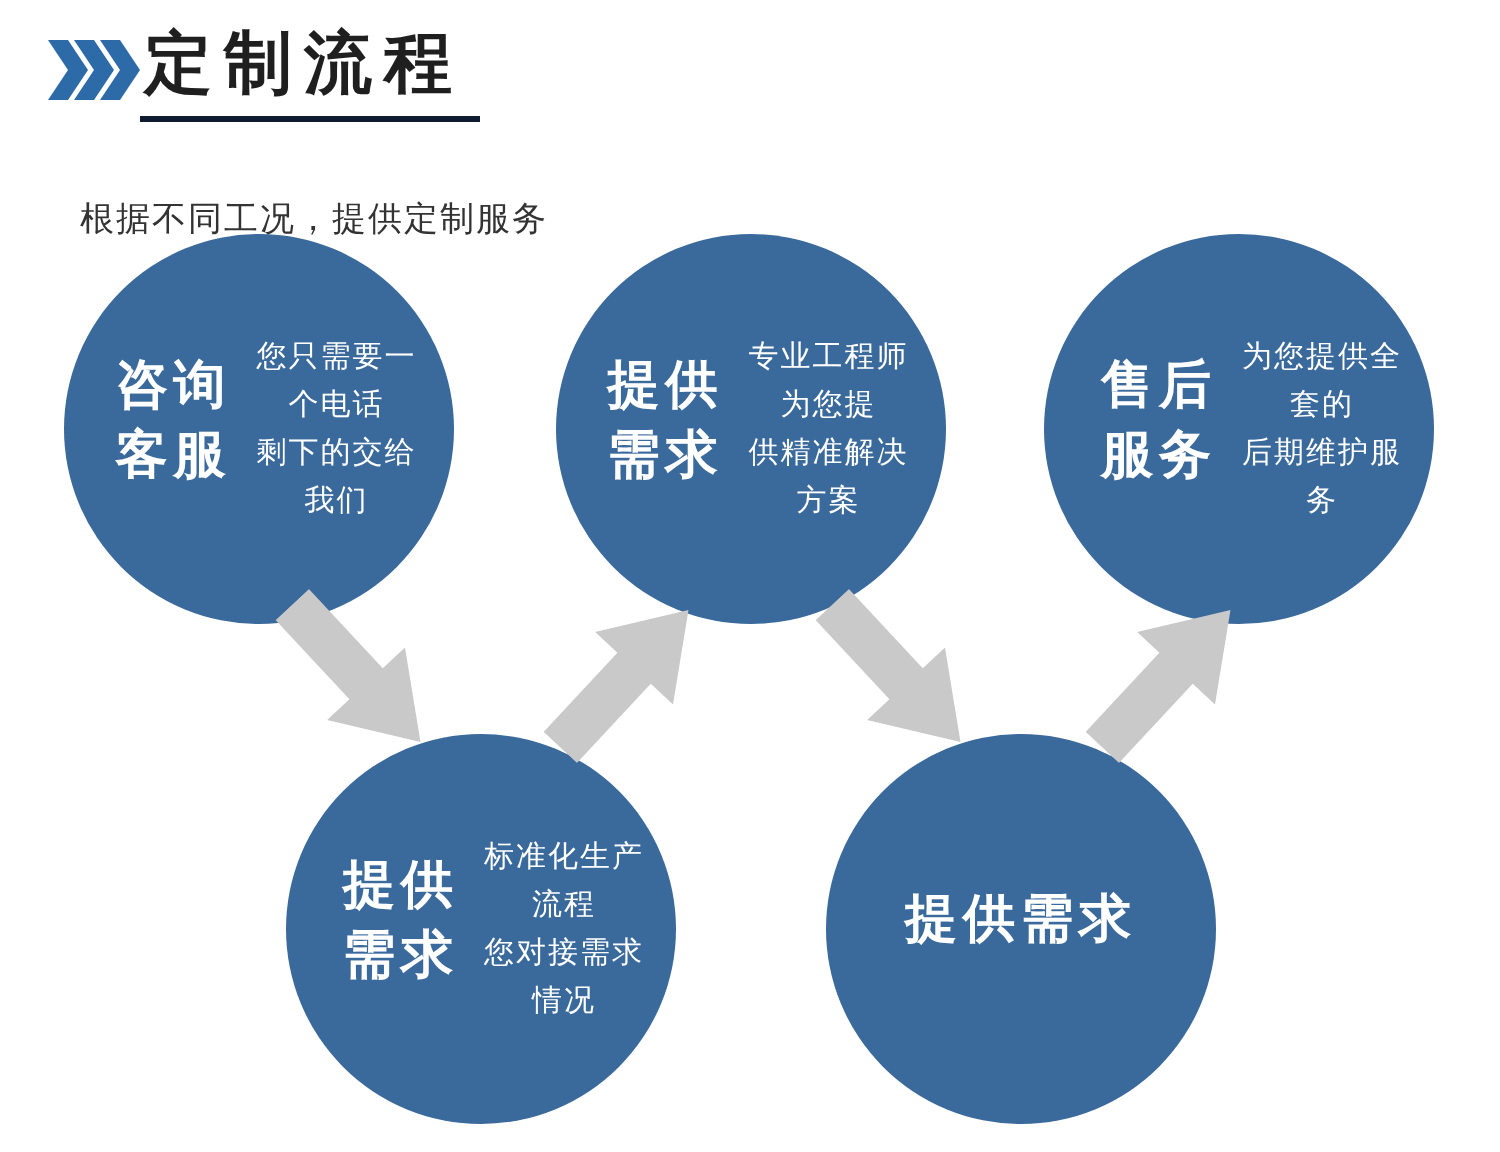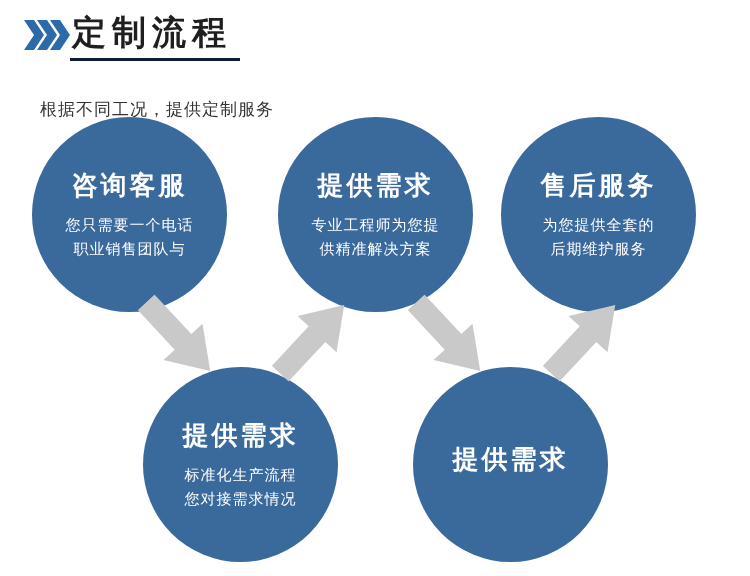--- a/index.html
+++ b/index.html
@@ -24,29 +24,29 @@
   }
   .intro {
     position:absolute; left:40px; top:86px;
     font-size:17px; color:#333333; letter-spacing:1px;margin-top:12px;
   }
 
   
   .circle {
     position:absolute; width:195px; height:195px; border-radius:50%;
     background:#3a699c; color:#ffffff;
-    display:flex; flex-direction:column; align-items:center; justify-content:center;
+    display:flex; flex-direction:row; align-items:center; justify-content:center;
     text-align:center; box-sizing:border-box; padding:0 16px;
   }
   .circle .t { font-size:26px; font-weight:bold; letter-spacing:3px; margin-bottom:10px; }
   .circle .d { font-size:15px; line-height:1.6; white-space:pre-line; letter-spacing:1px; }
 
   .c1 { left:32px;  top:117px; }
   .c2 { left:278px; top:117px; }
-  .c3 { left:501px; top:117px; }
+  .c3 { left:522px; top:117px; }
   .c4 { left:143px; top:367px; }
   .c5 { left:413px; top:367px; }
 
   
   .arrow { position:absolute; width:95px; height:56px; }
   .arrow svg { width:100%; height:100%; display:block; }
   .a1 { left:131px; top:309px; transform:rotate(47deg); }
   .a2 { left:265px; top:311px; transform:rotate(-47deg); }
   .a3 { left:401px; top:309px; transform:rotate(47deg); }
   .a4 { left:536px; top:311px; transform:rotate(-47deg); }
@@ -64,21 +64,21 @@
     </svg>
   </span>
   <div class="page-title">定制流程</div>
   <div class="title-underline"></div>
 
   <div class="intro">根据不同工况，提供定制服务</div>
 
   <div class="circle c1">
     <div class="t">咨询客服</div>
     <div class="d">您只需要一个电话
-职业销售团队与</div>
+剩下的交给我们</div>
   </div>
 
   <div class="circle c2">
     <div class="t">提供需求</div>
     <div class="d">专业工程师为您提
 供精准解决方案</div>
   </div>
 
   <div class="circle c3">
     <div class="t">售后服务</div>

